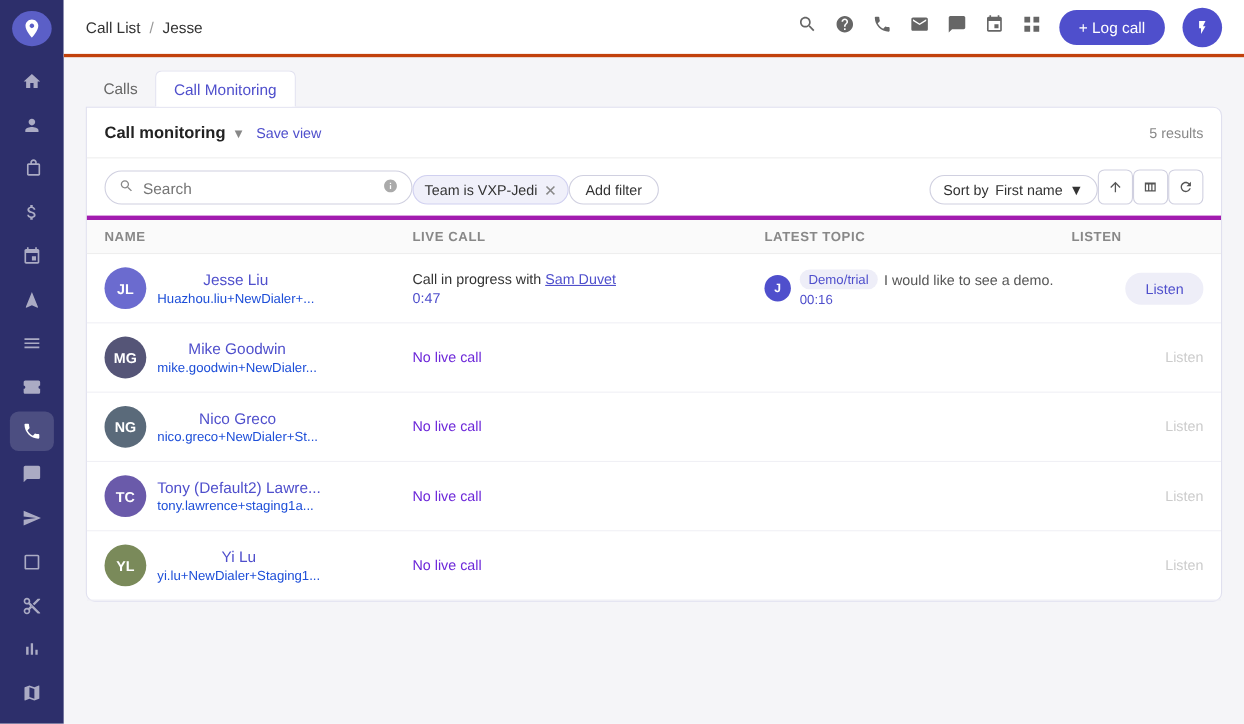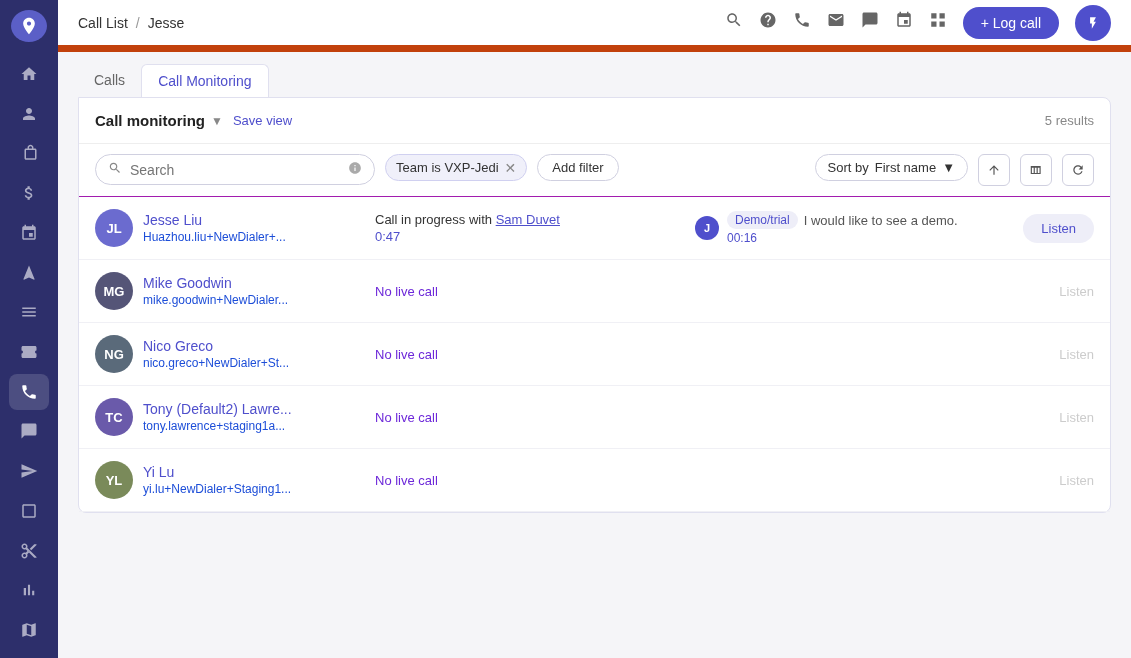--- a/index.html
+++ b/index.html
@@ -47,21 +47,21 @@
       background: #f5f5f8;
     }
 
     
     .topbar {
       height: 52px;
       background: white;
       display: flex;
       align-items: center;
       padding: 0 20px;
-      border-bottom: 7px solid #c2410c;
+      border-bottom: 3px solid #c2410c;
     }
     .breadcrumb {
       display: flex;
       align-items: center;
       gap: 8px;
       font-size: 14px;
       color: #333;
     }
     .breadcrumb-sep { color: #999; }
     .breadcrumb-current { font-weight: 500; }
@@ -165,24 +165,24 @@
     }
     .results-count {
       margin-left: auto;
       font-size: 13px;
       color: #888;
     }
 
     
     .filter-row {
       display: flex;
-      align-items: flex-start;
+      align-items: flex-end;
       padding: 10px 16px;
-      gap: 10px;
-      border-bottom: 1px solid #a21caf;
+      gap: 0;
+      border-bottom: 4px solid #a21caf;
     }
     .search-box {
       display: flex;
       align-items: center;
       border: 1px solid #d0d0e0;
       border-radius: 20px;
       padding: 6px 12px;
       gap: 8px;
       flex: 0 0 280px;
       background: white;
@@ -290,20 +290,21 @@
       font-size: 13px;
       font-weight: 600;
       color: white;
       flex-shrink: 0;
     }
     .agent-name {
       font-size: 14px;
       font-weight: 500;
       color: #4f4fcc;
       cursor: pointer;
+      text-align: center;
     }
     .agent-email {
       font-size: 12px;
       color: #1d4ed8;
       margin-top: 2px;
     }
 
     .live-call-text {
       font-size: 13px;
       color: #333;
@@ -554,20 +555,26 @@
               <path d="M3 5v14h17V5H3zm5 12H5v-9h3v9zm5 0h-3v-9h3v9zm5 0h-3v-9h3v9z"></path>
             </svg>
         </div>
         <div class="icon-btn">
           <svg width="14" height="14" fill="#555" viewBox="0 0 24 24">
               <path d="M17.65 6.35C16.2 4.9 14.21 4 12 4c-4.42 0-7.99 3.58-7.99 8s3.57 8 7.99 8c3.73 0 6.84-2.55 7.73-6h-2.08c-.82 2.33-3.04 4-5.65 4-3.31 0-6-2.69-6-6s2.69-6 6-6c1.66 0 3.14.69 4.22 1.78L13 11h7V4l-2.35 2.35z"></path>
             </svg>
         </div>
       </div>
 
+      <div class="table-header">
+        <div class="th">Name</div>
+        <div class="th">Live call</div>
+        <div class="th">Latest topic</div>
+        <div class="th">Listen</div>
+      </div>
 
       <div id="table-body">
           <div class="table-row">
             <div class="agent-cell">
     <div class="avatar" style="background:#6b6bcf">JL</div>
     <div>
       <div class="agent-name">Jesse Liu</div>
       <div class="agent-email">Huazhou.liu+NewDialer+...</div>
     </div>
   </div>

